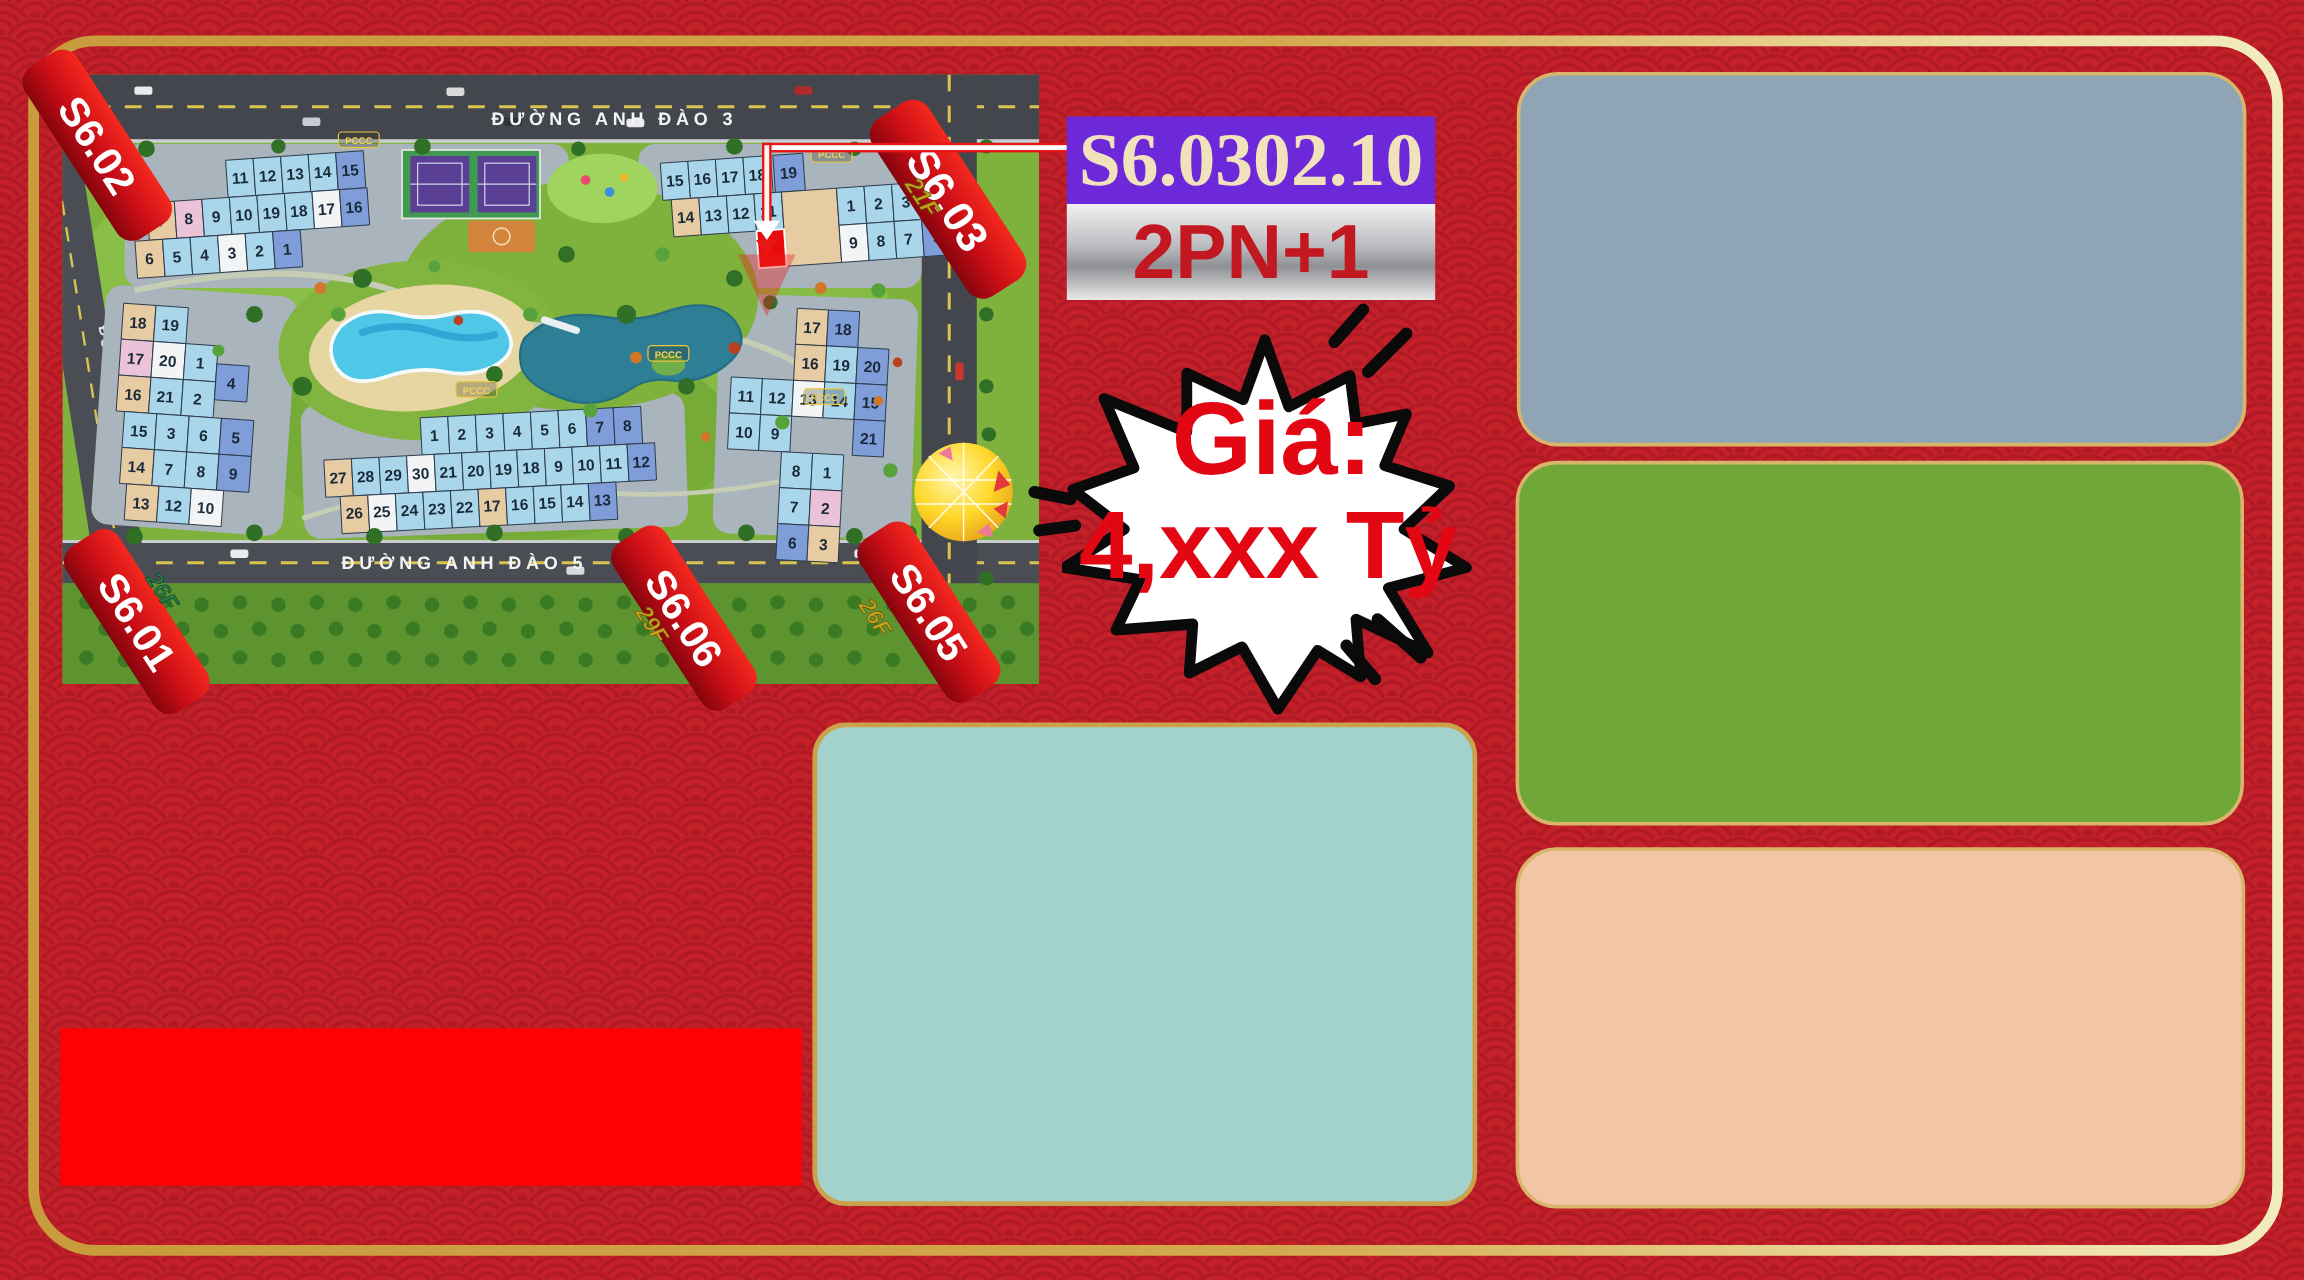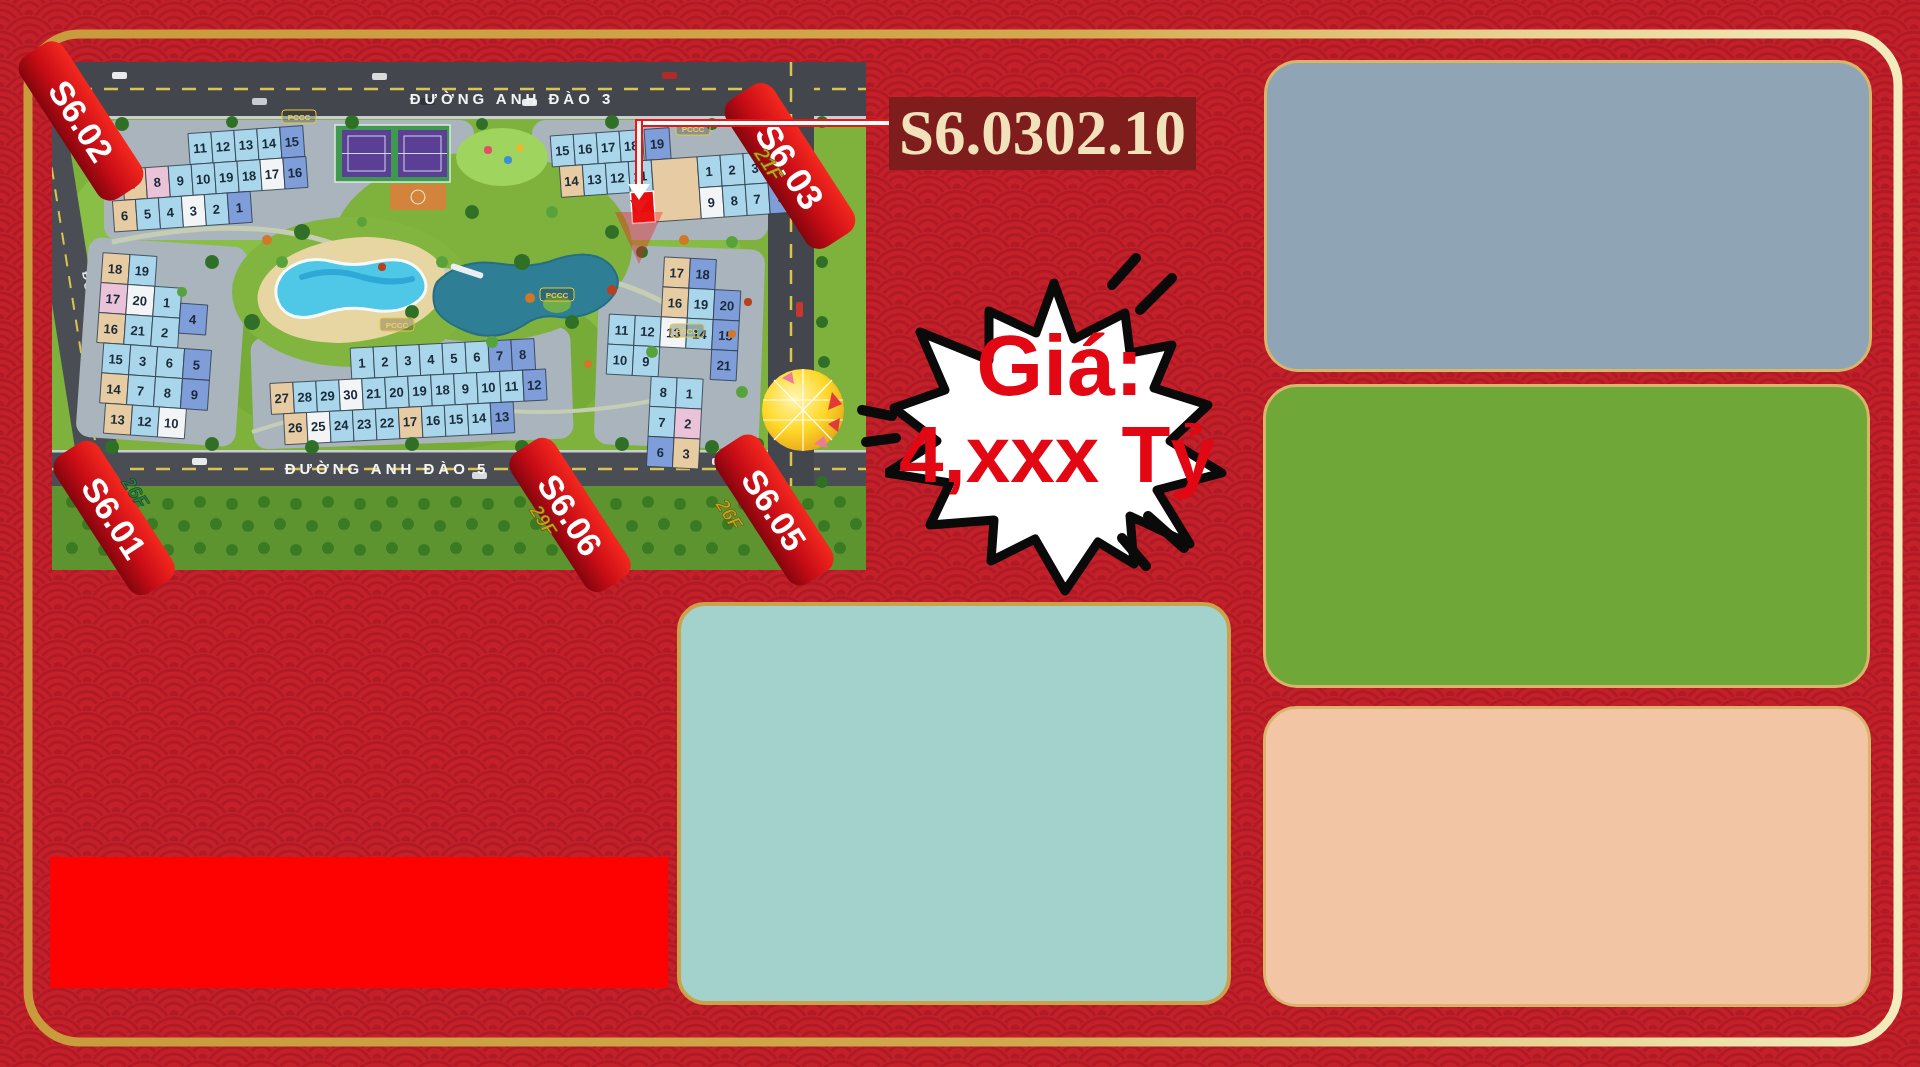--- a/index.html
+++ b/index.html
@@ -594,23 +594,26 @@
 
     <rect x="635" y="119" width="8" height="66" fill="#e81616"></rect>
     <rect x="637" y="121" width="4" height="66" fill="#fff6f0"></rect>
 
     <path d="M628 184 h22 l-11 16 z" fill="#ffffff"></path>
     <path d="M630 200 l9 14 9 -14 z" fill="#e81616"></path>
 
     <path d="M615 212 h48 l-24 52 z" fill="rgba(240,30,30,0.38)"></path>
   </svg>
 
-  <div id="codebox" class="abs" style="left:889px;top:97px;width:307px;height:73px;background:#7f1d1d;
+  <div id="codebox" class="abs" style="left:889px;top:97px;width:307px;height:73px;background:#6d28d9;
      color:#f2e2bc;font-family:'Liberation Serif',serif;font-weight:bold;font-size:63px;text-align:center;line-height:73px;">S6.0302.10</div>
 
+  <div id="typebox" class="abs" style="left:889px;top:170px;width:307px;height:80px;
+     background:linear-gradient(180deg,#f2f2f2,#b9babe 45%,#8f9094 65%,#e9e9e9);
+     color:#c21822;font-weight:bold;font-size:64px;text-align:center;line-height:80px;">2PN+1</div>
 
   <svg id="burst" class="abs" style="left:885px;top:277px;" width="400" height="380" viewBox="0 0 400 380">
     <path d="M169 6 L189 62 L240 36 L245 76 L287 68 L269 111 L323 128 L285 164 L337 196 L272 213 L305 267 L245 239 L249 287 L213 265 L180 314 L150 262 L106 284 L109 243 L45 248 L65 206 L2 196 L52 164 L9 131 L60 113 L35 55 L104 83 L104 34 L151 56 Z" fill="#ffffff" stroke="#0a0a0a" stroke-width="9" stroke-linejoin="round"></path>
     <text x="175" y="118" text-anchor="middle" font-size="86" font-weight="bold" fill="#e30613" font-family="Liberation Sans,sans-serif">Giá:</text>
     <text x="172" y="205" text-anchor="middle" font-size="80" font-weight="bold" fill="#e30613" font-family="Liberation Sans,sans-serif">4,xxx Tỷ</text>
   </svg>
 
   <svg id="burstlines" class="abs" style="left:840px;top:230px;" width="420" height="390" viewBox="0 0 420 390">
     <g stroke="#0a0a0a" stroke-width="10" stroke-linecap="round">
       <line x1="272" y1="55" x2="296" y2="28"></line>

